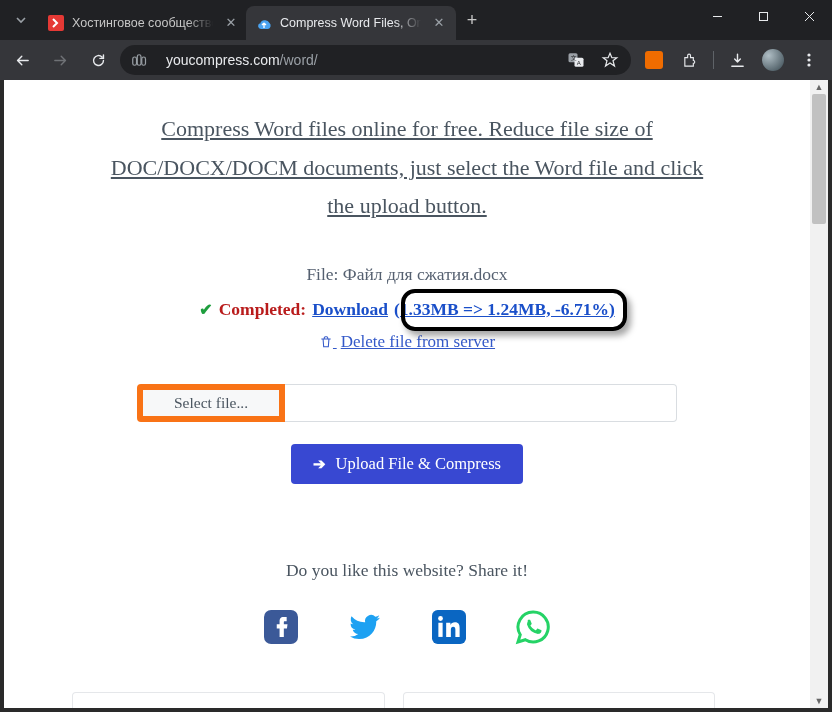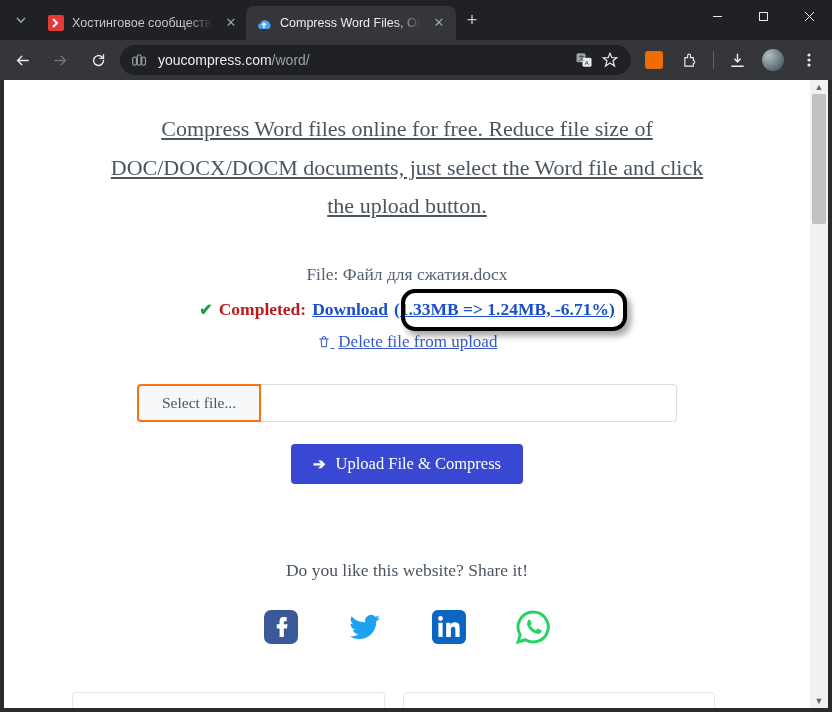--- a/index.html
+++ b/index.html
@@ -16,21 +16,21 @@
   .tab .tab-close { width:14px; height:14px; color:#9aa0a6; font-size:13px; text-align:center; line-height:14px; flex-shrink:0;}
   .new-tab { width:28px; height:28px; color:#c7c7c7; font-size:18px; display:flex; align-items:center; justify-content:center; align-self:center; margin-left:4px;}
   .win-controls { position:absolute; right:0; top:0; height:32px; display:flex; }
   .win-btn { width:46px; height:32px; display:flex; align-items:center; justify-content:center; color:#c7c7c7;}
   .win-btn svg { width:11px; height:11px; }
 
   
   .toolbar { height: 40px; background: #35363a; display:flex; align-items:center; padding: 0 6px; gap:6px; }
   .icon-btn { width:32px; height:32px; border-radius:50%; display:flex; align-items:center; justify-content:center; color:#9aa0a6; }
   .icon-btn.enabled { color:#e8eaed; }
-  .addr { flex:1; height:30px; background:#202124; border-radius:15px; display:flex; align-items:center; padding:0 12px; color:#e8eaed; font-size:14px; gap:8px;}
+  .addr { flex:1; height:30px; background:#202124; border-radius:15px; display:flex; align-items:center; padding:0 12px; color:#e8eaed; font-size:14px; gap:16px;}
   .addr .site-chip { color:#9aa0a6; display:flex; align-items:center;}
   .addr-text { flex:1; white-space:nowrap; overflow:hidden; }
   .addr-text .path { color:#9aa0a6; }
   .right-icons { display:flex; align-items:center; gap:2px; }
   .right-icons .icon-btn { width:34px; }
   .sep { width:1px; height:18px; background:#5f6368; margin:0 4px;}
   .ext-fox { width:18px; height:18px; background:#ef6c00; border-radius:3px; }
   .avatar { width:22px; height:22px; border-radius:50%; background: radial-gradient(circle at 30% 30%, #b0bec5, #37474f); }
 
   
@@ -49,21 +49,21 @@
   .check { color:#1e9e3e; font-weight:bold; font-size:16px;}
   .completed { color:#b91c1c; font-weight:bold;}
   .dl-link { color:#1a4fc9; text-decoration:underline; font-weight:bold;}
   .size-info { color:#1a4fc9; text-decoration:underline; font-weight:bold;}
   .highlight-box { position:absolute; border:4px solid #000; border-radius:14px; box-shadow: 4px 5px 6px rgba(0,0,0,0.35); top:-10px; height:42px; width:226px; left:calc(50% - 6px); pointer-events:none;}
   .delete-line { margin-top:12px; font-size:17px;}
   .delete-link { color:#3459c9; text-decoration:underline;}
   .trash-icon { color:#3459c9; font-size:15px; margin-right:4px;}
 
   .upload-row { margin-top:32px; display:flex; width:540px; margin-left:auto; margin-right:auto; height:38px;}
-  .select-file { width:124px; border:2px solid #f97316; background:#f7f8f9; display:flex; align-items:center; justify-content:center; border-radius:4px 0 0 4px; color:#4a5560; font-size:15.5px; font-family: Georgia, serif;}
+  .select-file { width:148px; border:6px solid #f97316; background:#f7f8f9; display:flex; align-items:center; justify-content:center; border-radius:4px 0 0 4px; color:#4a5560; font-size:15.5px; font-family: Georgia, serif;}
   .file-input { flex:1; border:1px solid #d9dde1; border-left:none; border-radius:0 4px 4px 0;}
 
   .upload-btn { margin-top:22px; display:inline-flex; align-items:center; gap:10px; background:#3848d2; color:#fff; border:none; border-radius:4px; padding:10px 22px; font-size:16.5px; font-family: Georgia, serif; cursor:pointer;}
   .upload-btn .arrow-icon { font-size:15px; font-weight:bold;}
 
   .share-prompt { margin-top:76px; font-size:17.5px; color:#4a5560;}
   .share-row { margin-top:28px; display:flex; justify-content:center; gap:48px;}
   .share-row .share { width:36px; height:36px; display:flex; align-items:center; justify-content:center;}
 
   .bottom-shadow { position:absolute; left:68px; right:95px; bottom:-10px; height:26px; display:flex; gap:18px;}
@@ -209,21 +209,21 @@
         <a class="size-info">(1.33MB =&gt; 1.24MB, -6.71%)</a>
         <div class="highlight-box"></div>
       </div>
 
       <p class="delete-line">
         <a class="delete-link">
           <span class="trash-icon">
             <svg width="14" height="14" viewBox="0 0 24 24" style="display:inline;vertical-align:-2px">
                 <path d="M4 7h16M9 7V5a2 2 0 012-2h2a2 2 0 012 2v2m2 0l-1 13H8L7 7" stroke="#3459c9" stroke-width="1.8" fill="none"></path>
               </svg>
-          </span><span> Delete file from upload</span>
+          </span><span> Delete file from server</span>
         </a>
       </p>
 
       <div class="upload-row">
         <div class="select-file">Select file...</div>
         <div class="file-input"></div>
       </div>
 
       <button class="upload-btn">
         <span class="arrow-icon">➔</span>

